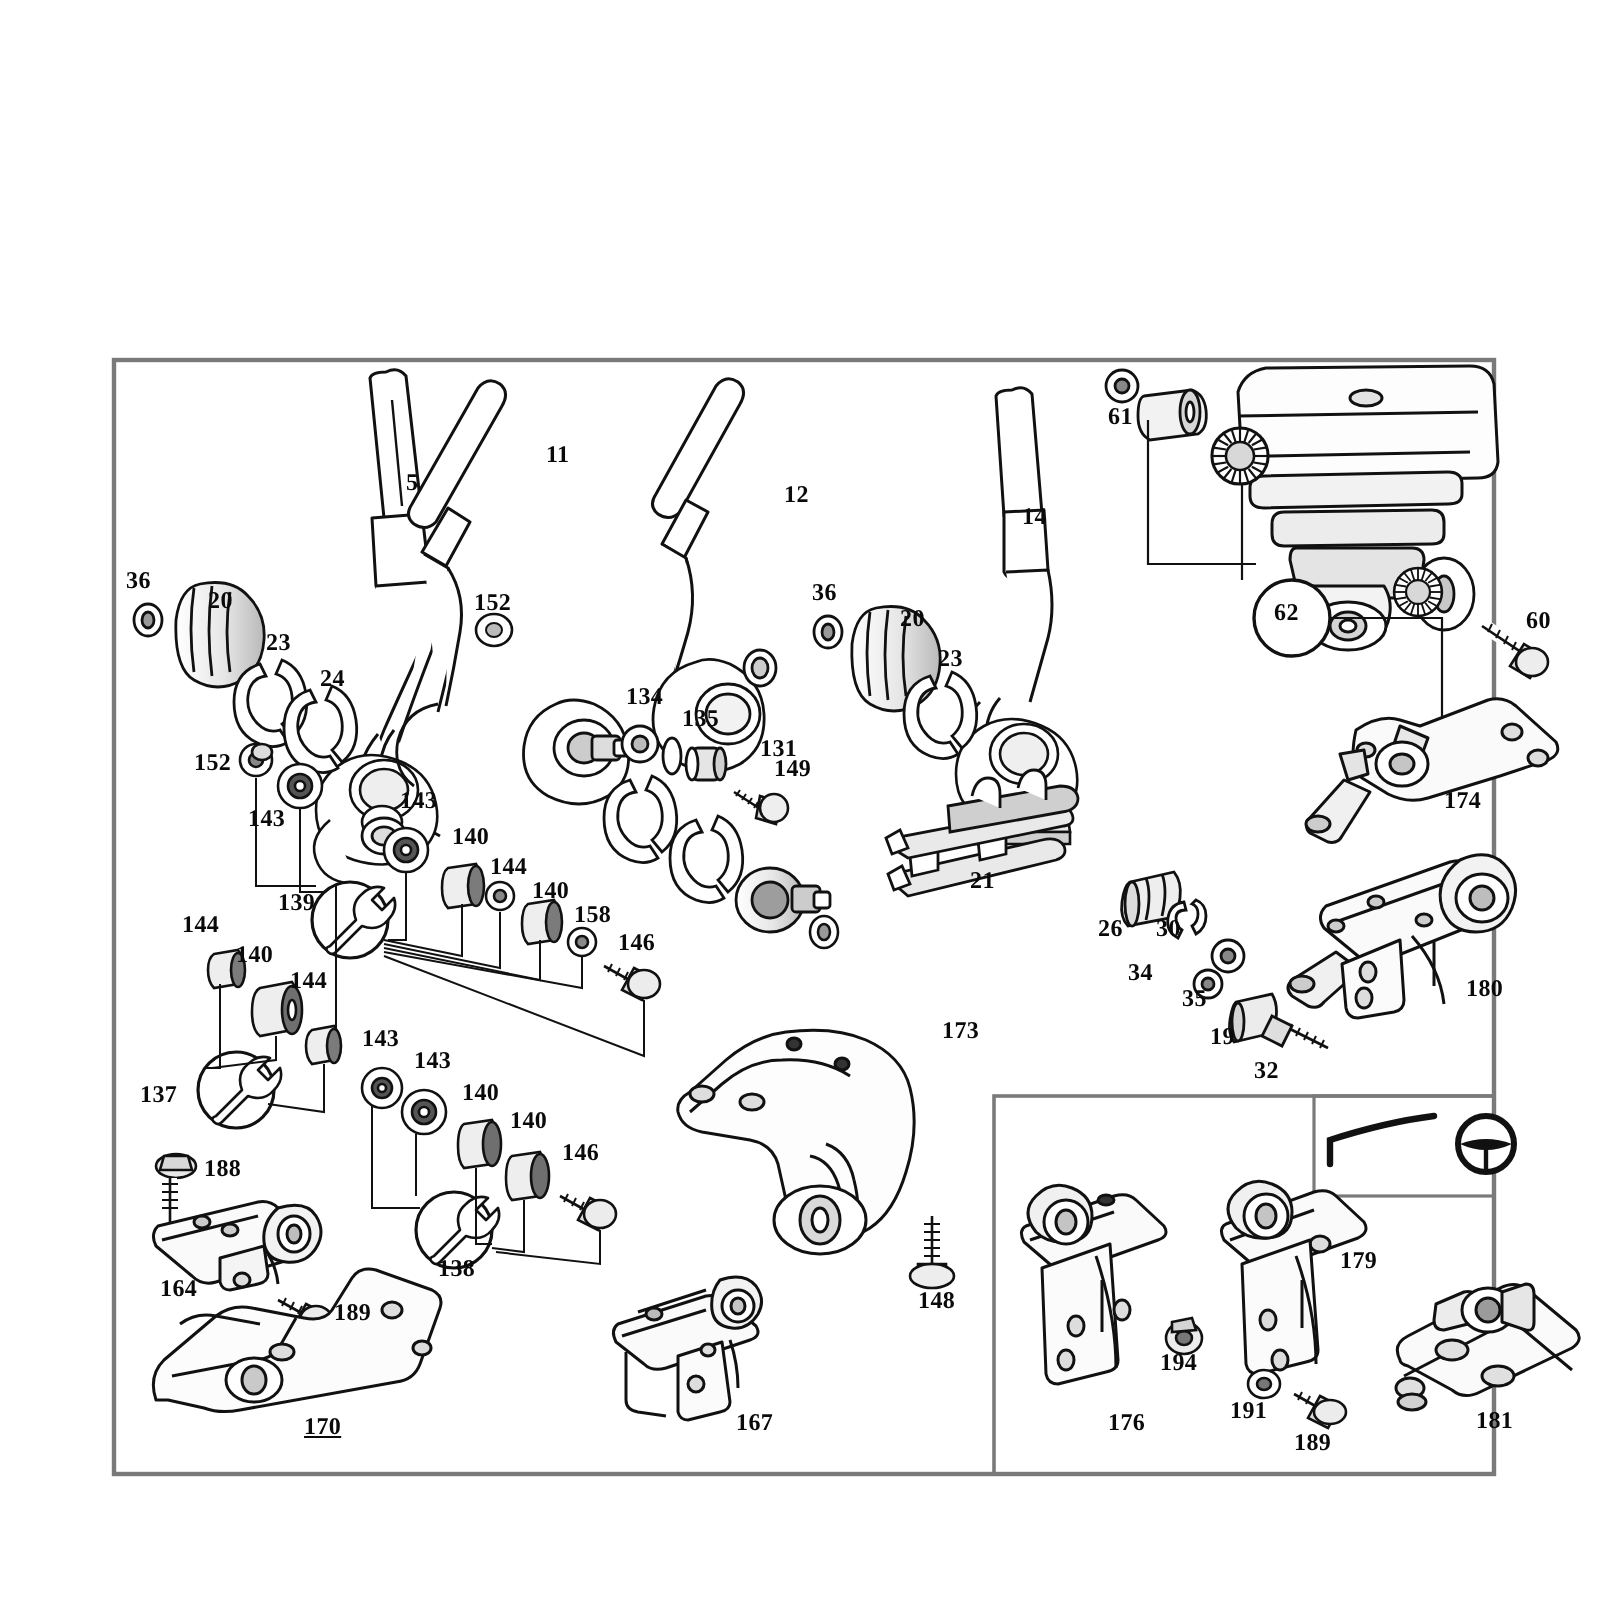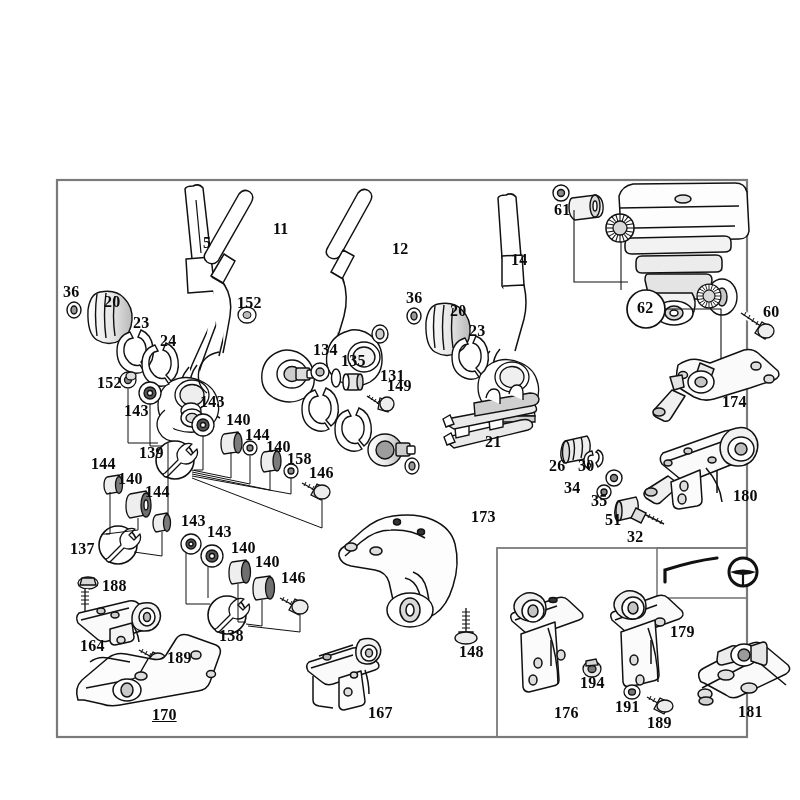--- a/index.html
+++ b/index.html
@@ -2,23 +2,23 @@
 <html><head>
 <meta charset="utf-8">
 <title>Parts Diagram</title>
 <style>
   html,body{margin:0;padding:0;background:#ffffff;}
   body{width:800px;height:800px;overflow:hidden;
        font-family:"Liberation Serif",serif;}
   #stage{position:relative;width:800px;height:800px;background:#fff;}
   svg.layer{position:absolute;left:0;top:0;width:800px;height:800px;}
   .lbl{position:absolute;font-family:"Liberation Serif",serif;
-       font-size:16px;font-weight:700;color:#0a0a0a;line-height:1;
+       font-size:12px;font-weight:700;color:#0a0a0a;line-height:1;
        white-space:nowrap;letter-spacing:0.2px;}
-  .lbl.sm{font-size:16px;}
+  .lbl.sm{font-size:12px;}
 </style>
 </head>
 <body>
 
 <div id="stage">
 
 <svg class="layer" viewBox="0 0 800 800">
   <defs>
     <linearGradient id="gshade" x1="0" y1="0" x2="1" y2="0">
       <stop offset="0" stop-color="#ffffff"></stop>
@@ -622,21 +622,21 @@
 <div class="lbl" style="left:167px;top:650px;">189</div>
 <div class="lbl" style="left:152px;top:707px;text-decoration:underline;">170</div>
 <div class="lbl" style="left:368px;top:705px;">167</div>
 <div class="lbl" style="left:471px;top:509px;text-align:center;">173</div>
 <div class="lbl" style="left:459px;top:644px;">148</div>
 <div class="lbl" style="left:485px;top:434px;">21</div>
 <div class="lbl" style="left:549px;top:458px;">26</div>
 <div class="lbl" style="left:564px;top:480px;">34</div>
 <div class="lbl" style="left:578px;top:458px;">30</div>
 <div class="lbl" style="left:591px;top:493px;">35</div>
-<div class="lbl" style="left:605px;top:512px;">51</div>
+<div class="lbl" style="left:605px;top:512px;">19</div>
 <div class="lbl" style="left:627px;top:529px;">32</div>
 <div class="lbl" style="left:733px;top:488px;">180</div>
 <div class="lbl" style="left:670px;top:624px;">179</div>
 <div class="lbl" style="left:580px;top:675px;">194</div>
 <div class="lbl" style="left:554px;top:705px;">176</div>
 <div class="lbl" style="left:615px;top:699px;">191</div>
 <div class="lbl" style="left:647px;top:715px;">189</div>
 <div class="lbl" style="left:738px;top:704px;">181</div>
 
 </div>

